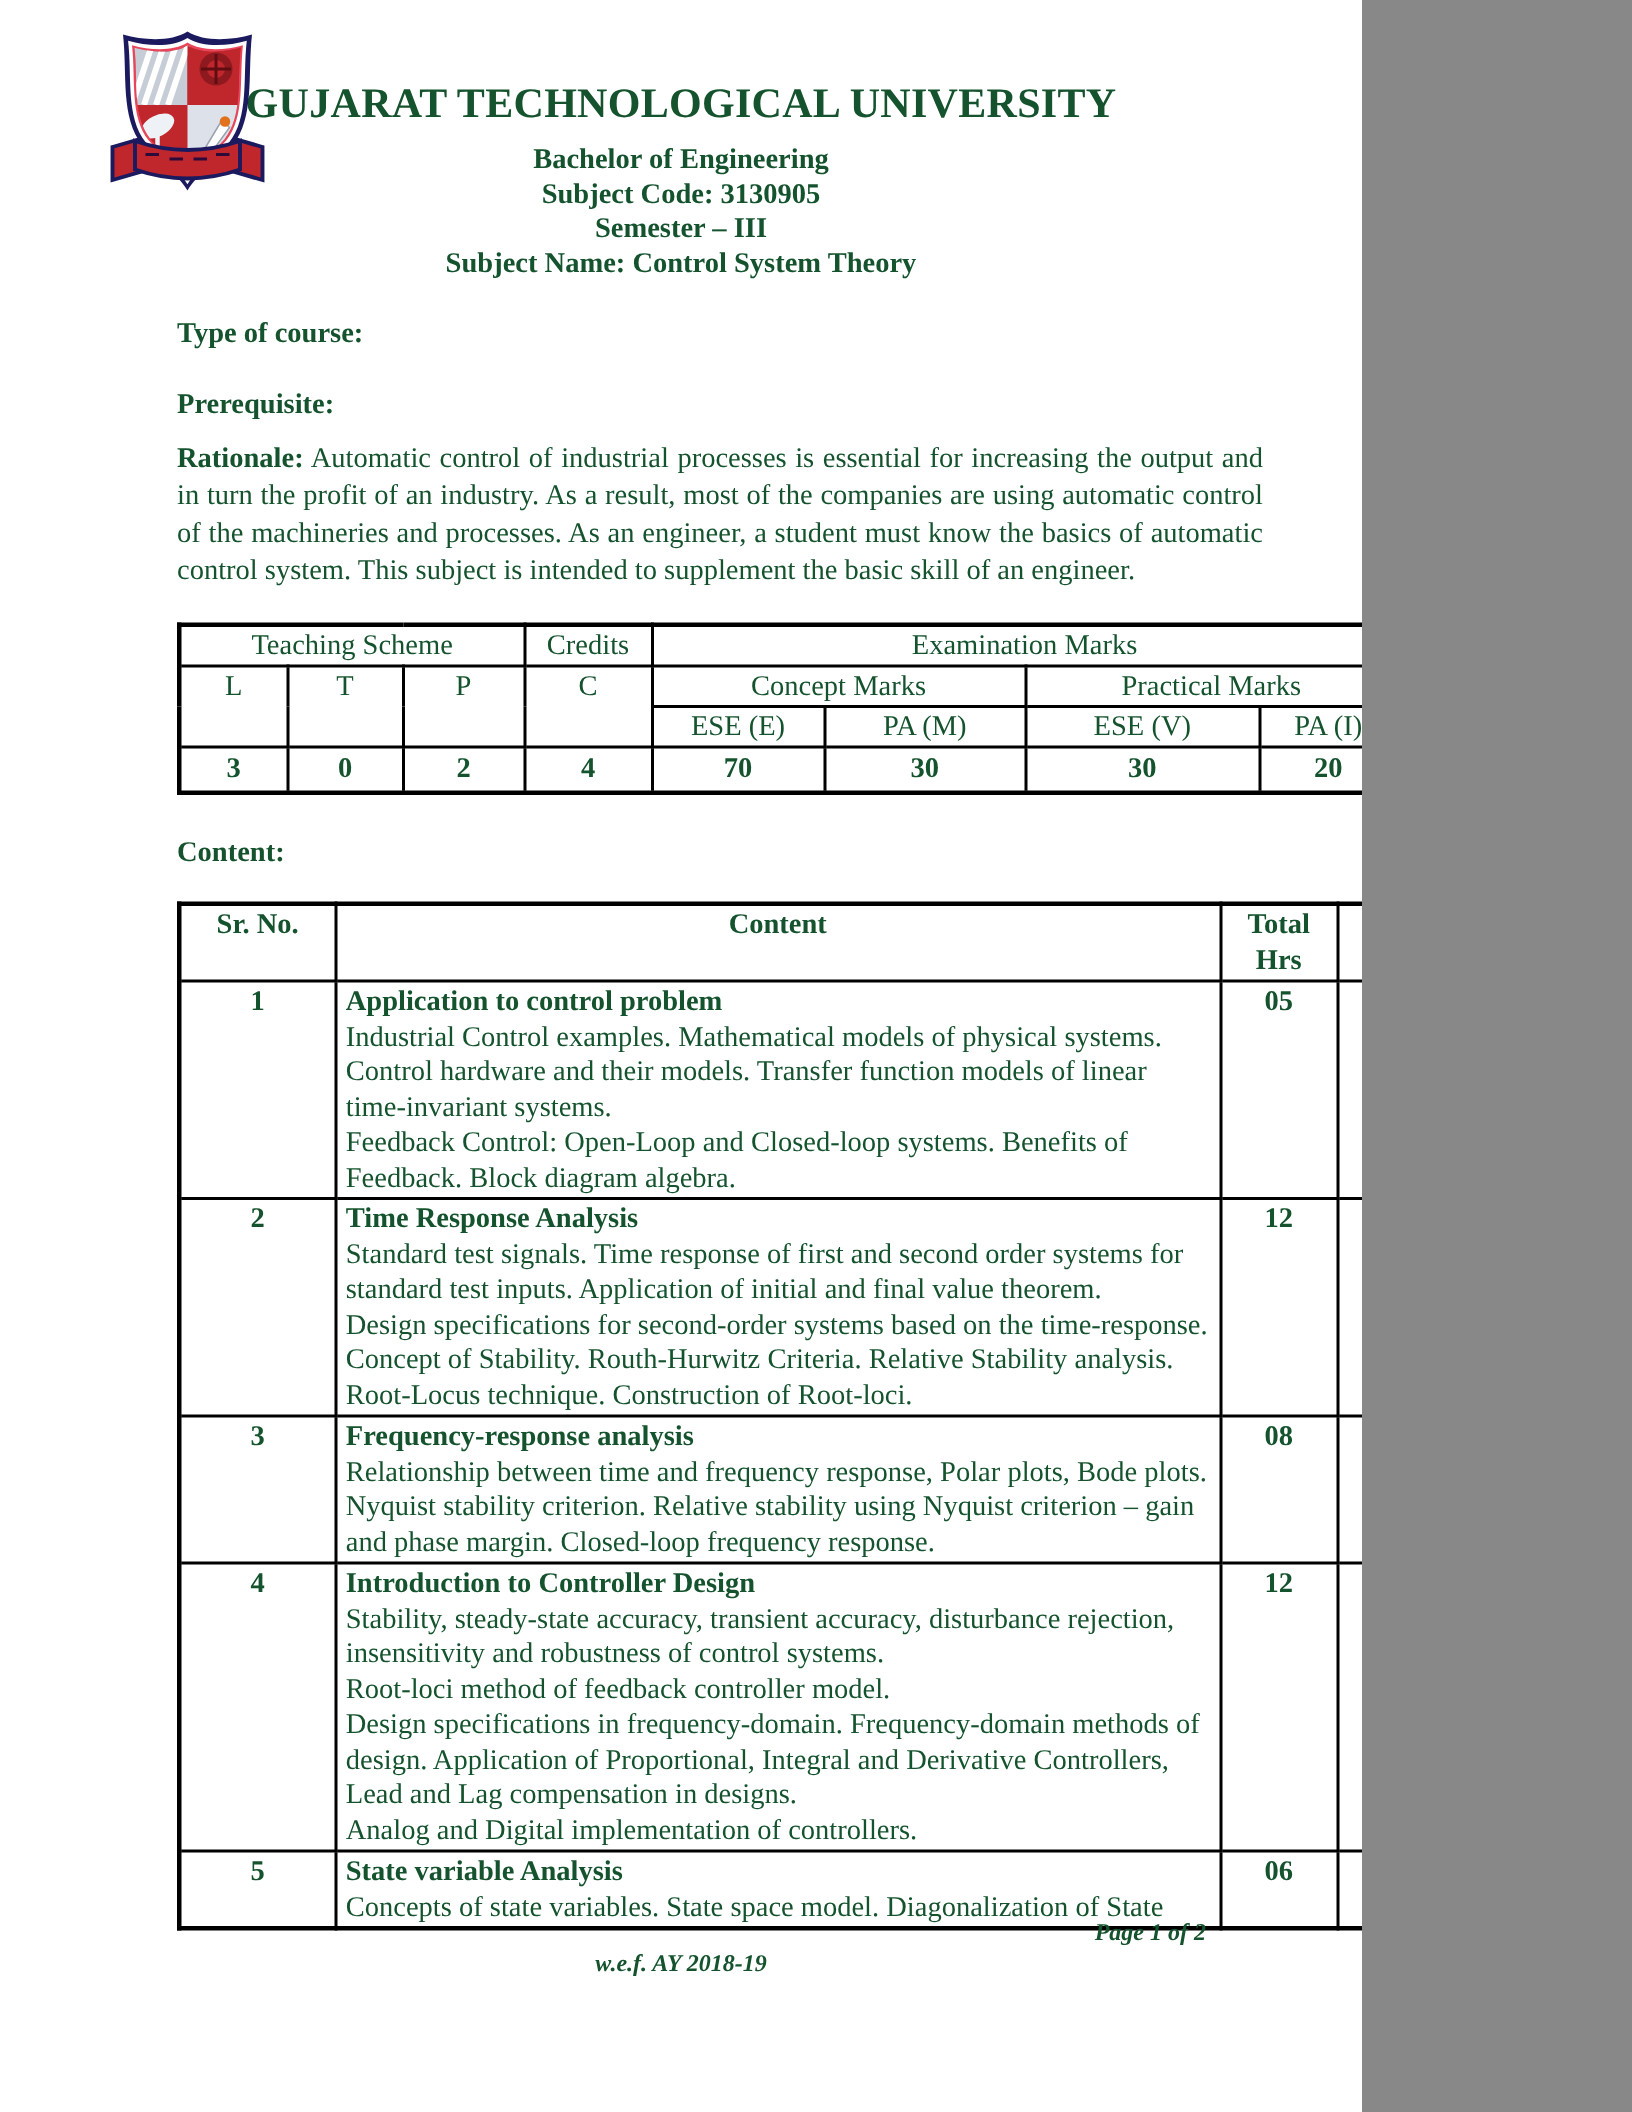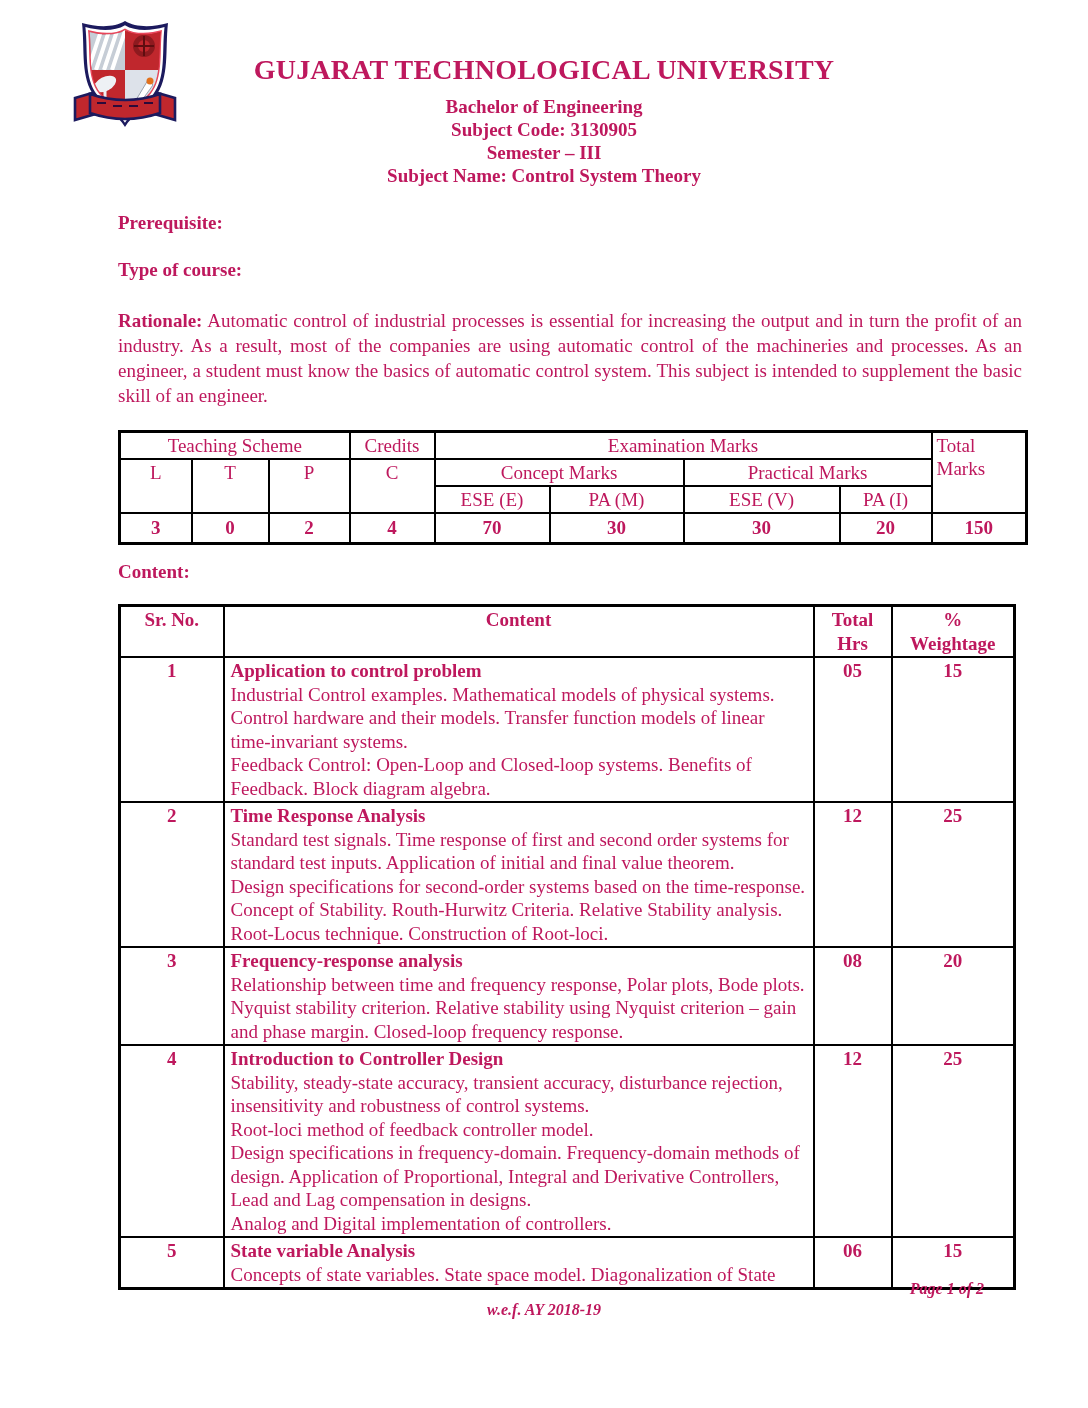--- a/index.html
+++ b/index.html
@@ -1,50 +1,50 @@
 <!DOCTYPE html>
 <html><head>
 <meta charset="utf-8">
 <style>
   html,body { margin:0; padding:0; background:#888; }
   .page {
-    width:1088px; height:1408px;
+    width:908px; height:1408px;
     background:#ffffff;
     position:relative;
     font-family:"Liberation Serif", serif;
-    color:#be185d;
+    color:#14532d;
     overflow:hidden;
   }
   
   .logo {
     position:absolute; left:72px; top:18px;
     width:106px; height:118px;
   }
   .header-text { padding-top:54px; text-align:center; }
   .university-title {
     font-size:28px; font-weight:bold; margin:0 0 9px 0; letter-spacing:0.2px;
   }
   .header-line { font-size:19px; font-weight:bold; line-height:23px; }
   
   .doc-body { margin:0 66px 0 118px; }
   .section-label { font-size:19px; font-weight:bold; margin:25px 0 0 0; }
-  .rationale { font-size:19px; line-height:25px; text-align:justify; margin:27px 0 0 0; }
+  .rationale { font-size:19px; line-height:25px; text-align:justify; margin:12px 0 0 0; }
   .rationale .lbl { font-weight:bold; }
   
   table { border-collapse:collapse; table-layout:fixed; }
   .exam-table { margin-top:22px; width:907px; border:3px solid #000; }
   .exam-table td {
     border:2px solid #000;
     font-size:19px; text-align:center; vertical-align:top;
     padding:1px 4px; line-height:23px; overflow:hidden;
   }
   .exam-table .vals td { font-weight:bold; line-height:26px; }
   .exam-table .total-marks-cell { text-align:left; vertical-align:top; }
   
-  .content-heading { margin-top:16px; }
+  .content-heading { margin-top:28px; }
   .content-table { margin-top:21px; width:895px; border:3px solid #000; }
   .content-table th, .content-table td {
     border:2px solid #000000;
     font-size:19px; line-height:23.5px;
     vertical-align:top; padding:1px 6px; overflow:hidden;
   }
   .content-table th { font-weight:bold; text-align:center; }
   .sr-cell, .num-cell { text-align:center; font-weight:bold; }
   .content-cell { text-align:left; }
   .row-title { font-weight:bold; }
@@ -114,22 +114,22 @@
   <header class="header-text">
     <h1 class="university-title">GUJARAT TECHNOLOGICAL UNIVERSITY</h1>
     <div class="header-line">Bachelor of Engineering</div>
     <div class="header-line">Subject Code: 3130905</div>
     <div class="header-line">Semester – III</div>
     <div class="header-line">Subject Name: Control System Theory</div>
   </header>
 
   <div class="doc-body">
 
+    <p class="section-label">Type of course:</p>
     <p class="section-label">Prerequisite:</p>
-    <p class="section-label">Type of course:</p>
 
     <p class="rationale"><span class="lbl">Rationale:</span> <span>Automatic control of industrial processes is essential for increasing the output and in turn the profit of an industry. As a result, most of the companies are using automatic control of the machineries and processes. As an engineer, a student must know the basics of automatic control system. This subject is intended to supplement the basic skill of an engineer.</span></p>
 
 
     <table class="exam-table">
       <colgroup>
         <col style="width:72px">
           <col style="width:77px">
           <col style="width:81px">
         <col style="width:85px">

